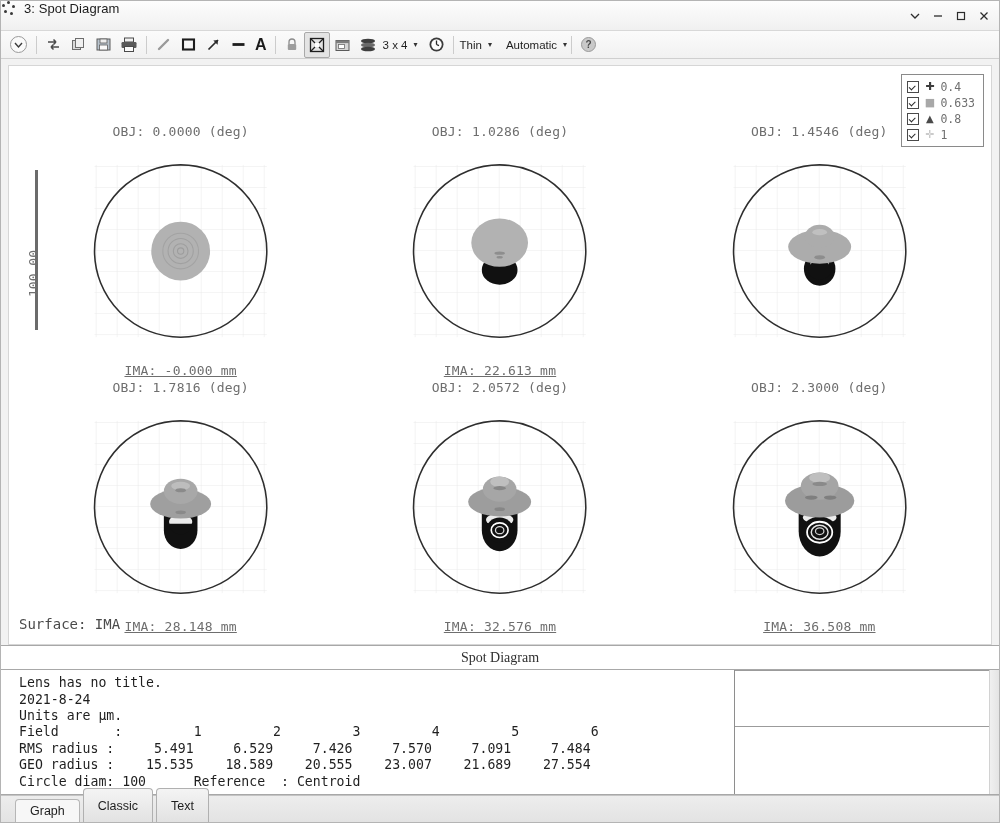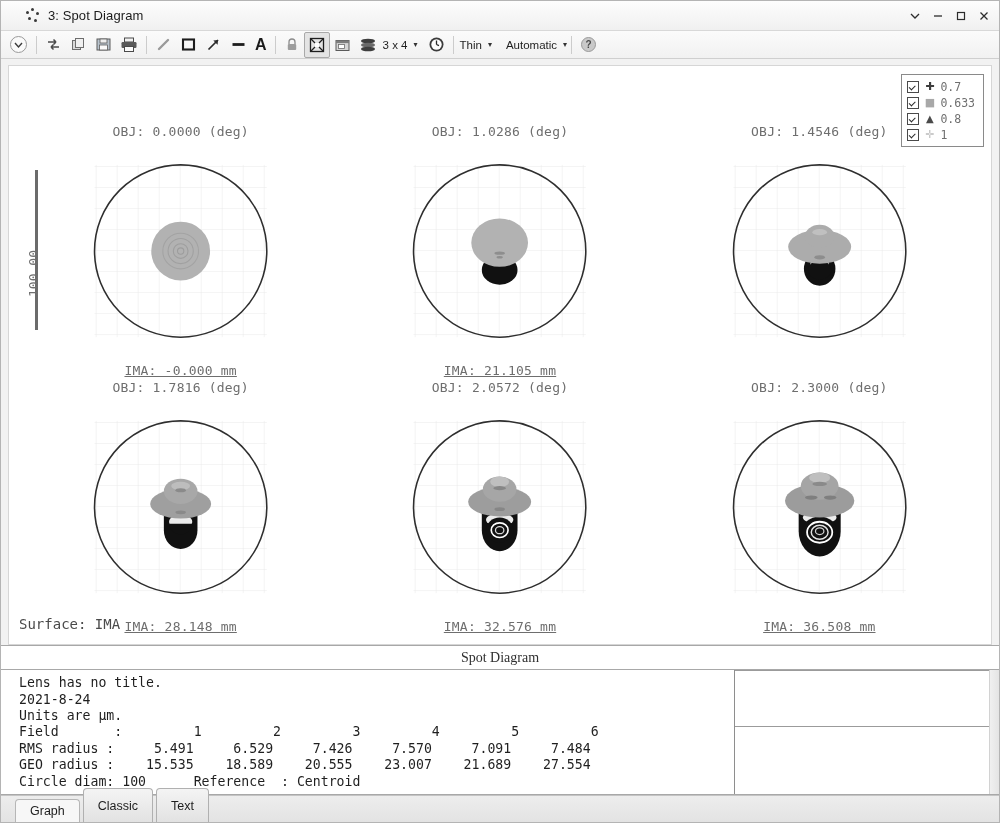--- a/index.html
+++ b/index.html
@@ -15,22 +15,22 @@
     background: #f2f2f2;
     border: 1px solid #b4b4b4;
     box-sizing: border-box;
     display: flex; flex-direction: column;
   }
   
   .titlebar {
     height: 30px; min-height: 30px;
     background: linear-gradient(#fdfdfd, #f0f0f0);
     border-bottom: 1px solid #d8d8d8;
-    display: flex; align-items: center;
-    padding: 0 4px 0 24px;
+    display: flex; 
+    padding: 0 4px 0 0;
     box-sizing: border-box;
   }
   .title-icon { width: 16px; height: 16px; margin-right: 7px; position: relative; flex: none; }
   .title-icon i {
     position: absolute; width: 3px; height: 3px; border-radius: 50%;
     background: #3a3a3a;
   }
   .title-icon i:nth-child(1){ left:1px; top:3px; }
   .title-icon i:nth-child(2){ left:6px; top:0px; }
   .title-icon i:nth-child(3){ left:11px; top:4px; }
@@ -350,21 +350,21 @@
       </svg>
     </div>
   </div>
 
   <div class="plotarea">
 
     <div class="legend">
       <div class="legend-row">
         <span class="lg-check"></span>
         <span class="lg-marker" style="color:#3d3d3d;font-weight:bold;">✚</span>
-        <span class="lg-text">0.7</span>
+        <span class="lg-text">0.4</span>
       </div>
       <div class="legend-row">
         <span class="lg-check"></span>
         <span class="lg-marker" style="color:#a8a8a8;">■</span>
         <span class="lg-text">0.633</span>
       </div>
       <div class="legend-row">
         <span class="lg-check"></span>
         <span class="lg-marker" style="color:#4a4a4a;font-size:10px;">▲</span>
         <span class="lg-text">0.8</span>
@@ -419,21 +419,21 @@
             <rect x="18" y="18" width="164" height="164" fill="url(#g1)"></rect>
             <circle cx="100" cy="100" r="82" fill="none" stroke="#2e2e2e" stroke-width="1.5"></circle>
             <g clip-path="url(#c2)">
               <path d="M100 118 m-17 0 a17 14 0 1 0 34 0 a17 14 0 1 0 -34 0" fill="#111111"></path>
               <ellipse cx="100" cy="92" rx="27" ry="23" fill="#b2b2b2"></ellipse>
               <ellipse cx="100" cy="102" rx="5" ry="1.6" fill="#8e8e8e"></ellipse>
               <ellipse cx="100" cy="106" rx="3" ry="1.2" fill="#8e8e8e"></ellipse>
             </g>
           </svg>
         </div>
-        <div class="cell-foot">IMA: 21.105 mm</div>
+        <div class="cell-foot">IMA: 22.613 mm</div>
       </div>
 
       <div class="cell">
         <div class="cell-title">OBJ: 1.4546 (deg)</div>
         <div class="plotbox">
           <svg viewBox="0 0 200 200" preserveAspectRatio="xMidYMid meet" style="width:100%;height:100%;display:block;">
             <defs>
                 <clipPath id="c3">
                   <circle cx="100" cy="100" r="82"></circle>
                 </clipPath>

